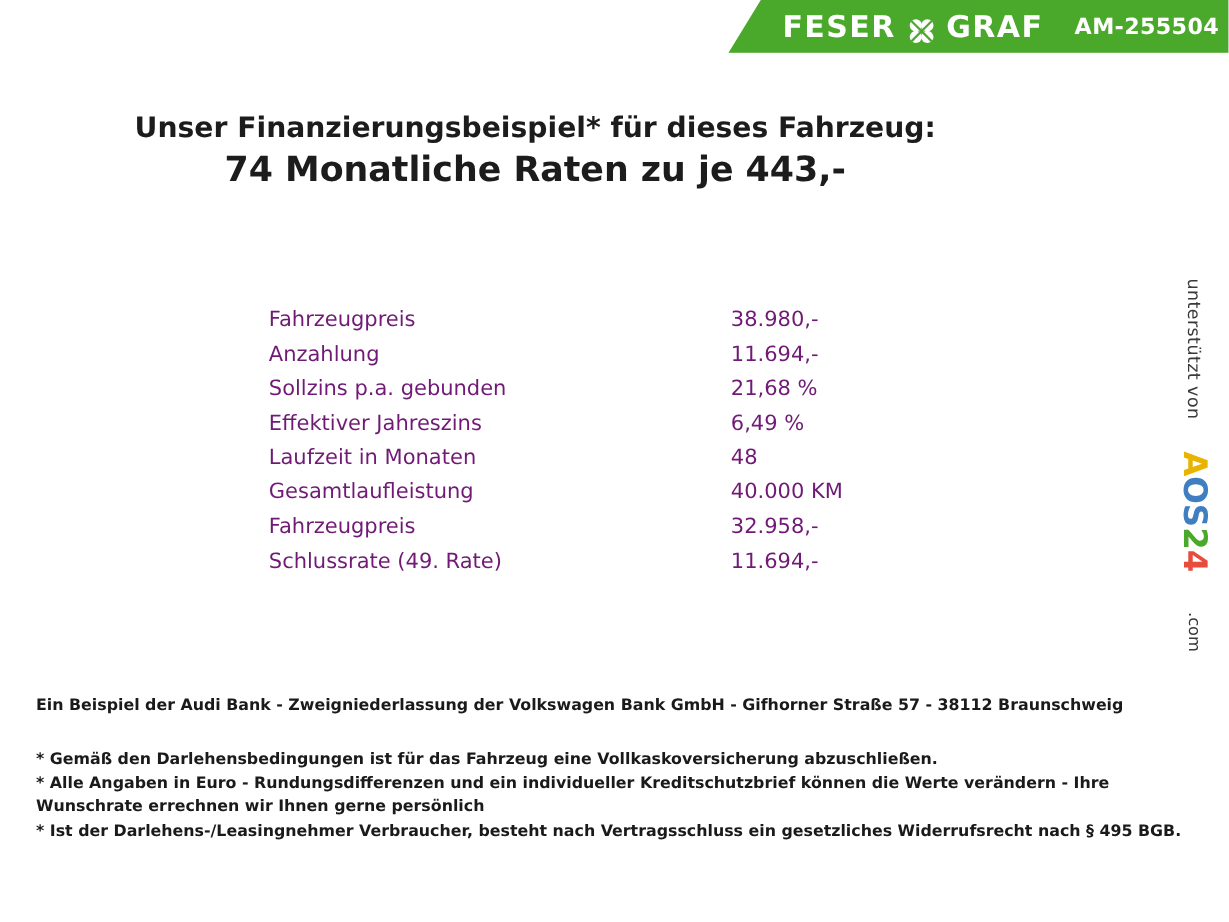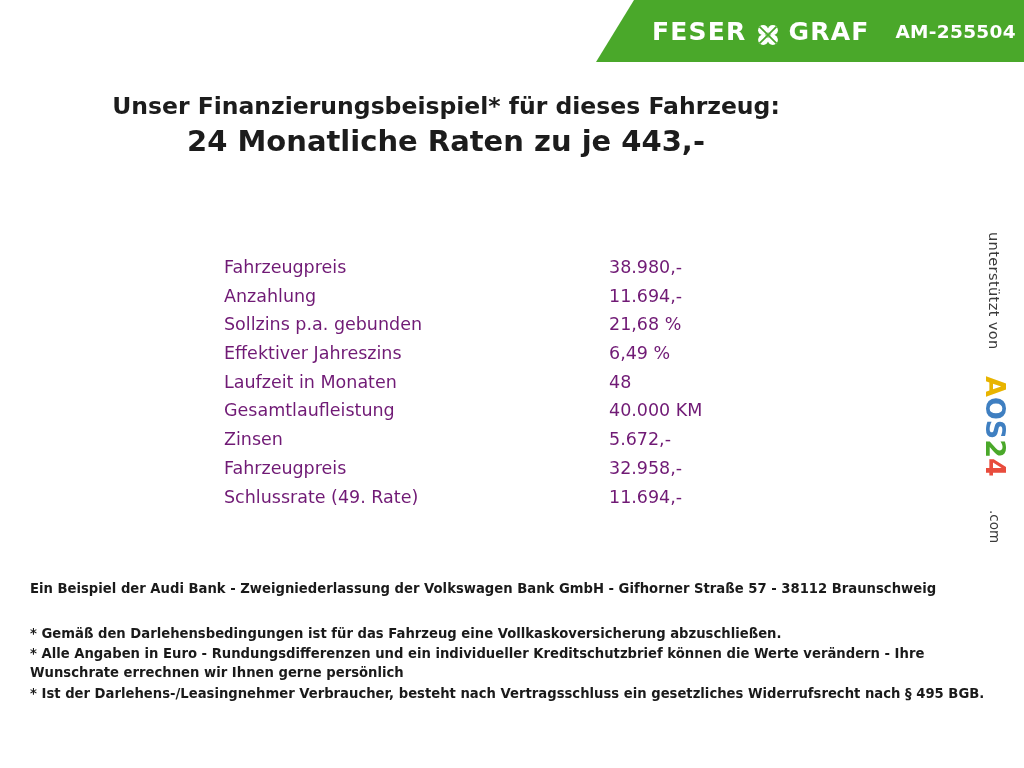--- a/index.html
+++ b/index.html
@@ -19,21 +19,21 @@
     height: 768px;
     background: #ffffff;
   }
 
   
   .brand-banner {
     position: absolute;
     top: 0;
     left: 596px;
     width: 428px;
-    height: 62px;
+    height: 44px;
     background: #4aa82a;
     clip-path: polygon(38px 0, 428px 0, 428px 62px, 0 62px);
     display: flex;
     align-items: center;
     justify-content: flex-start;
     padding-left: 56px;
   }
   .brand-name {
     color: #ffffff;
     font-size: 25px;
@@ -182,21 +182,21 @@
           <rect x="11.1" y="0" width="1.8" height="24" transform="rotate(-45 12 12)"></rect>
         </g>
       </svg>
     </span>
     <span class="brand-name">GRAF</span>
     <span class="brand-code">AM-255504</span>
   </div>
 
   <div class="title-block">
     <div class="title-line1">Unser Finanzierungsbeispiel* für dieses Fahrzeug:</div>
-    <div class="title-line2">24 Monatliche Raten zu je 443,-</div>
+    <div class="title-line2">74 Monatliche Raten zu je 443,-</div>
   </div>
 
   <table class="finance-table">
     <tbody>
       <tr>
         <td class="label">Fahrzeugpreis</td>
         <td class="value">38.980,-</td>
       </tr>
       <tr>
         <td class="label">Anzahlung</td>
@@ -210,24 +210,20 @@
         <td class="label">Effektiver Jahreszins</td>
         <td class="value">6,49 %</td>
       </tr>
       <tr>
         <td class="label">Laufzeit in Monaten</td>
         <td class="value">48</td>
       </tr>
       <tr>
         <td class="label">Gesamtlaufleistung</td>
         <td class="value">40.000 KM</td>
-      </tr>
-      <tr>
-        <td class="label">Zinsen</td>
-        <td class="value">5.672,-</td>
       </tr>
       <tr>
         <td class="label">Fahrzeugpreis</td>
         <td class="value">32.958,-</td>
       </tr>
       <tr>
         <td class="label">Schlussrate (49. Rate)</td>
         <td class="value">11.694,-</td>
       </tr>
     </tbody>

